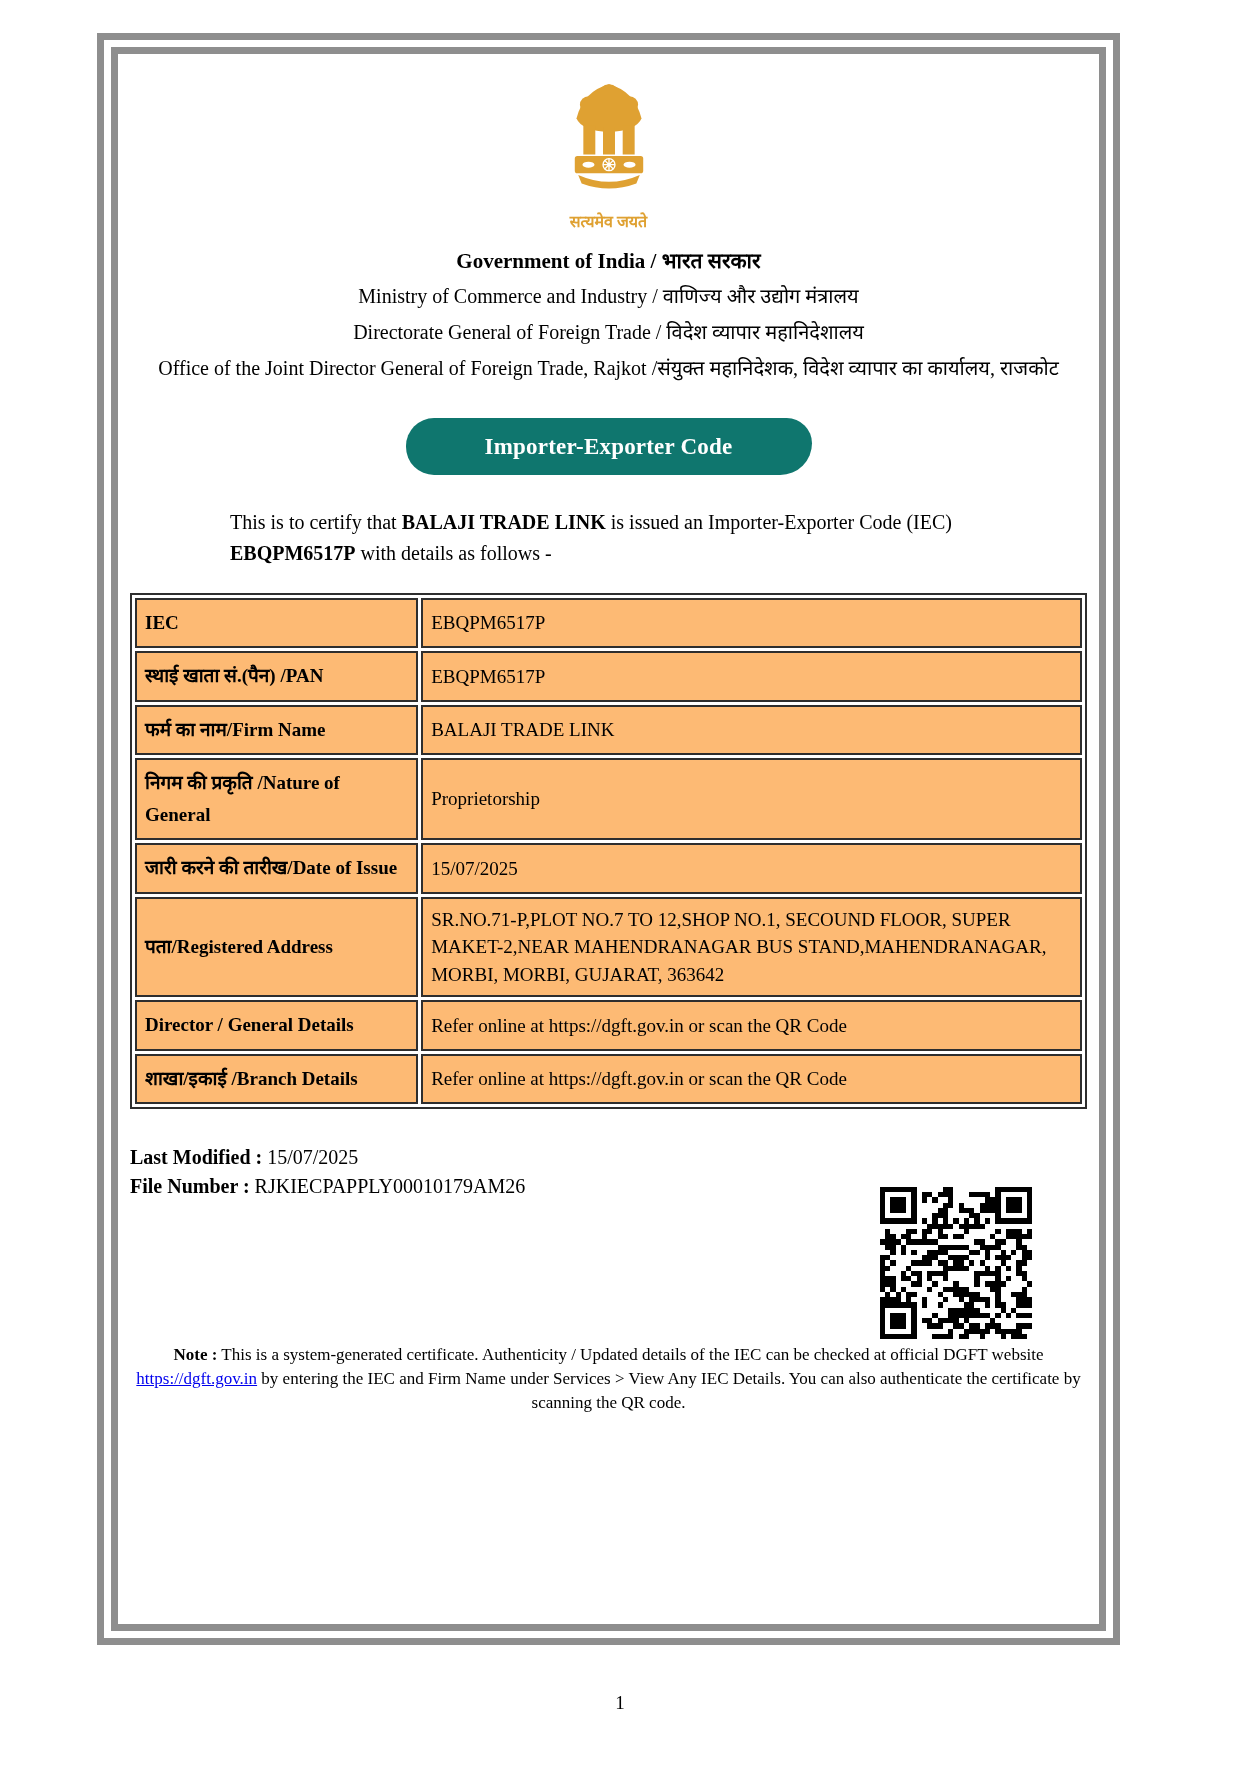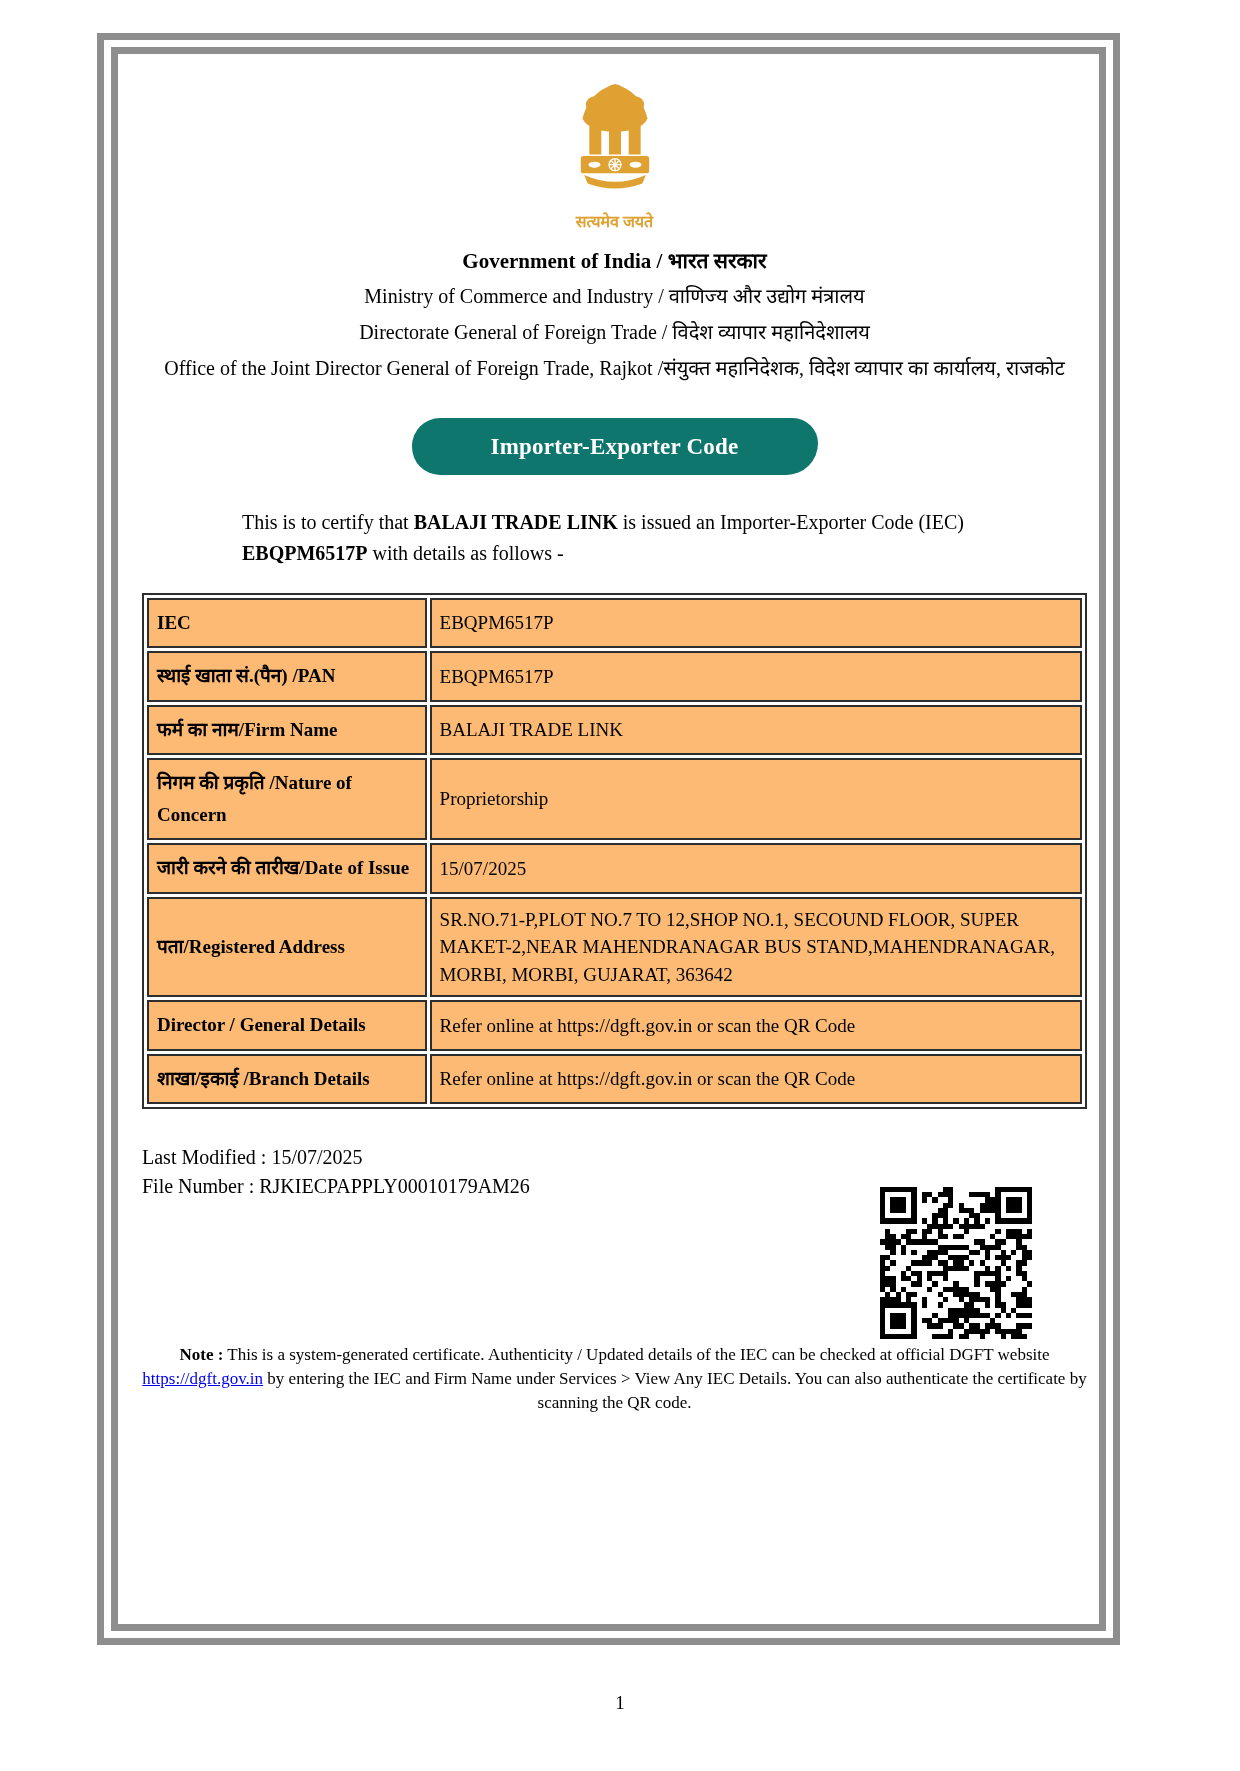--- a/index.html
+++ b/index.html
@@ -7,21 +7,21 @@
     width:1240px;height:1771px;position:relative;
     font-family:"Liberation Serif","DejaVu Serif",serif;
     color:#000;
   }
   .page-frame{
     position:absolute;left:97px;top:33px;width:1023px;height:1612px;
     border:7px solid #8e8e8e;padding:7px;box-sizing:border-box;background:#fff;
   }
   .page-inner{
     width:100%;height:100%;box-sizing:border-box;
-    border:7px solid #8e8e8e;padding:20px 12px 0 24px;overflow:hidden;
+    border:7px solid #8e8e8e;padding:20px 12px 0 12px;overflow:hidden;
   }
   .header-block{text-align:center;}
   .emblem-wrap{display:block;margin:0 auto;width:104px;}
   .emblem-caption{
     display:block;text-align:center;color:#DFA132;font-weight:bold;
     font-size:16px;margin-top:2px;
   }
   .gov-line{font-size:21px;font-weight:bold;margin:14px 0 0 0;}
   .hdr-line{font-size:20px;margin:9px 0 0 0;line-height:1.35;}
   .addr-line{font-size:20px;margin:9px auto 0 auto;line-height:1.5;width:98%;}
@@ -39,21 +39,21 @@
     border:2px solid #2e2e2e;
   }
   table.details td{
     border:2px solid #2e2e2e;vertical-align:middle;font-size:19px;
     padding:7px 8px;background:#fdba74;
   }
   td.flabel{width:30%;font-weight:bold;line-height:1.7;}
   td.fvalue{width:70%;line-height:1.45;}
   .bottom-section{position:relative;margin-top:34px;height:196px;}
   .meta-line{font-size:20px;line-height:1.45;margin:0;}
-  .meta-line .lbl{font-weight:normal;}
+  .meta-line .lbl{font-weight:bold;}
   .qr-box{position:absolute;top:44px;right:55px;width:152px;height:152px;}
   .note{
     font-size:17px;line-height:1.42;margin:4px 0 0 0;width:100%;text-align:center;
   }
   .note .lbl{font-weight:bold;}
   .note a{color:#0000EE;text-decoration:underline;}
   .page-num{
     position:absolute;top:1692px;left:0;width:1240px;text-align:center;
     font-size:19px;
   }
@@ -106,21 +106,21 @@
         </tr>
         <tr>
           <td class="flabel">स्थाई खाता सं.(पैन) /PAN</td>
           <td class="fvalue">EBQPM6517P</td>
         </tr>
         <tr>
           <td class="flabel">फर्म का नाम/Firm Name</td>
           <td class="fvalue">BALAJI TRADE LINK</td>
         </tr>
         <tr>
-          <td class="flabel">निगम की प्रकृति /Nature of Concern</td>
+          <td class="flabel">निगम की प्रकृति /Nature of General</td>
           <td class="fvalue">Proprietorship</td>
         </tr>
         <tr>
           <td class="flabel">जारी करने की तारीख/Date of Issue</td>
           <td class="fvalue">15/07/2025</td>
         </tr>
         <tr>
           <td class="flabel">पता/Registered Address</td>
           <td class="fvalue">SR.NO.71-P,PLOT NO.7 TO 12,SHOP NO.1, SECOUND FLOOR, SUPER MAKET-2,NEAR MAHENDRANAGAR BUS STAND,MAHENDRANAGAR, MORBI, MORBI, GUJARAT, 363642</td>
         </tr>

